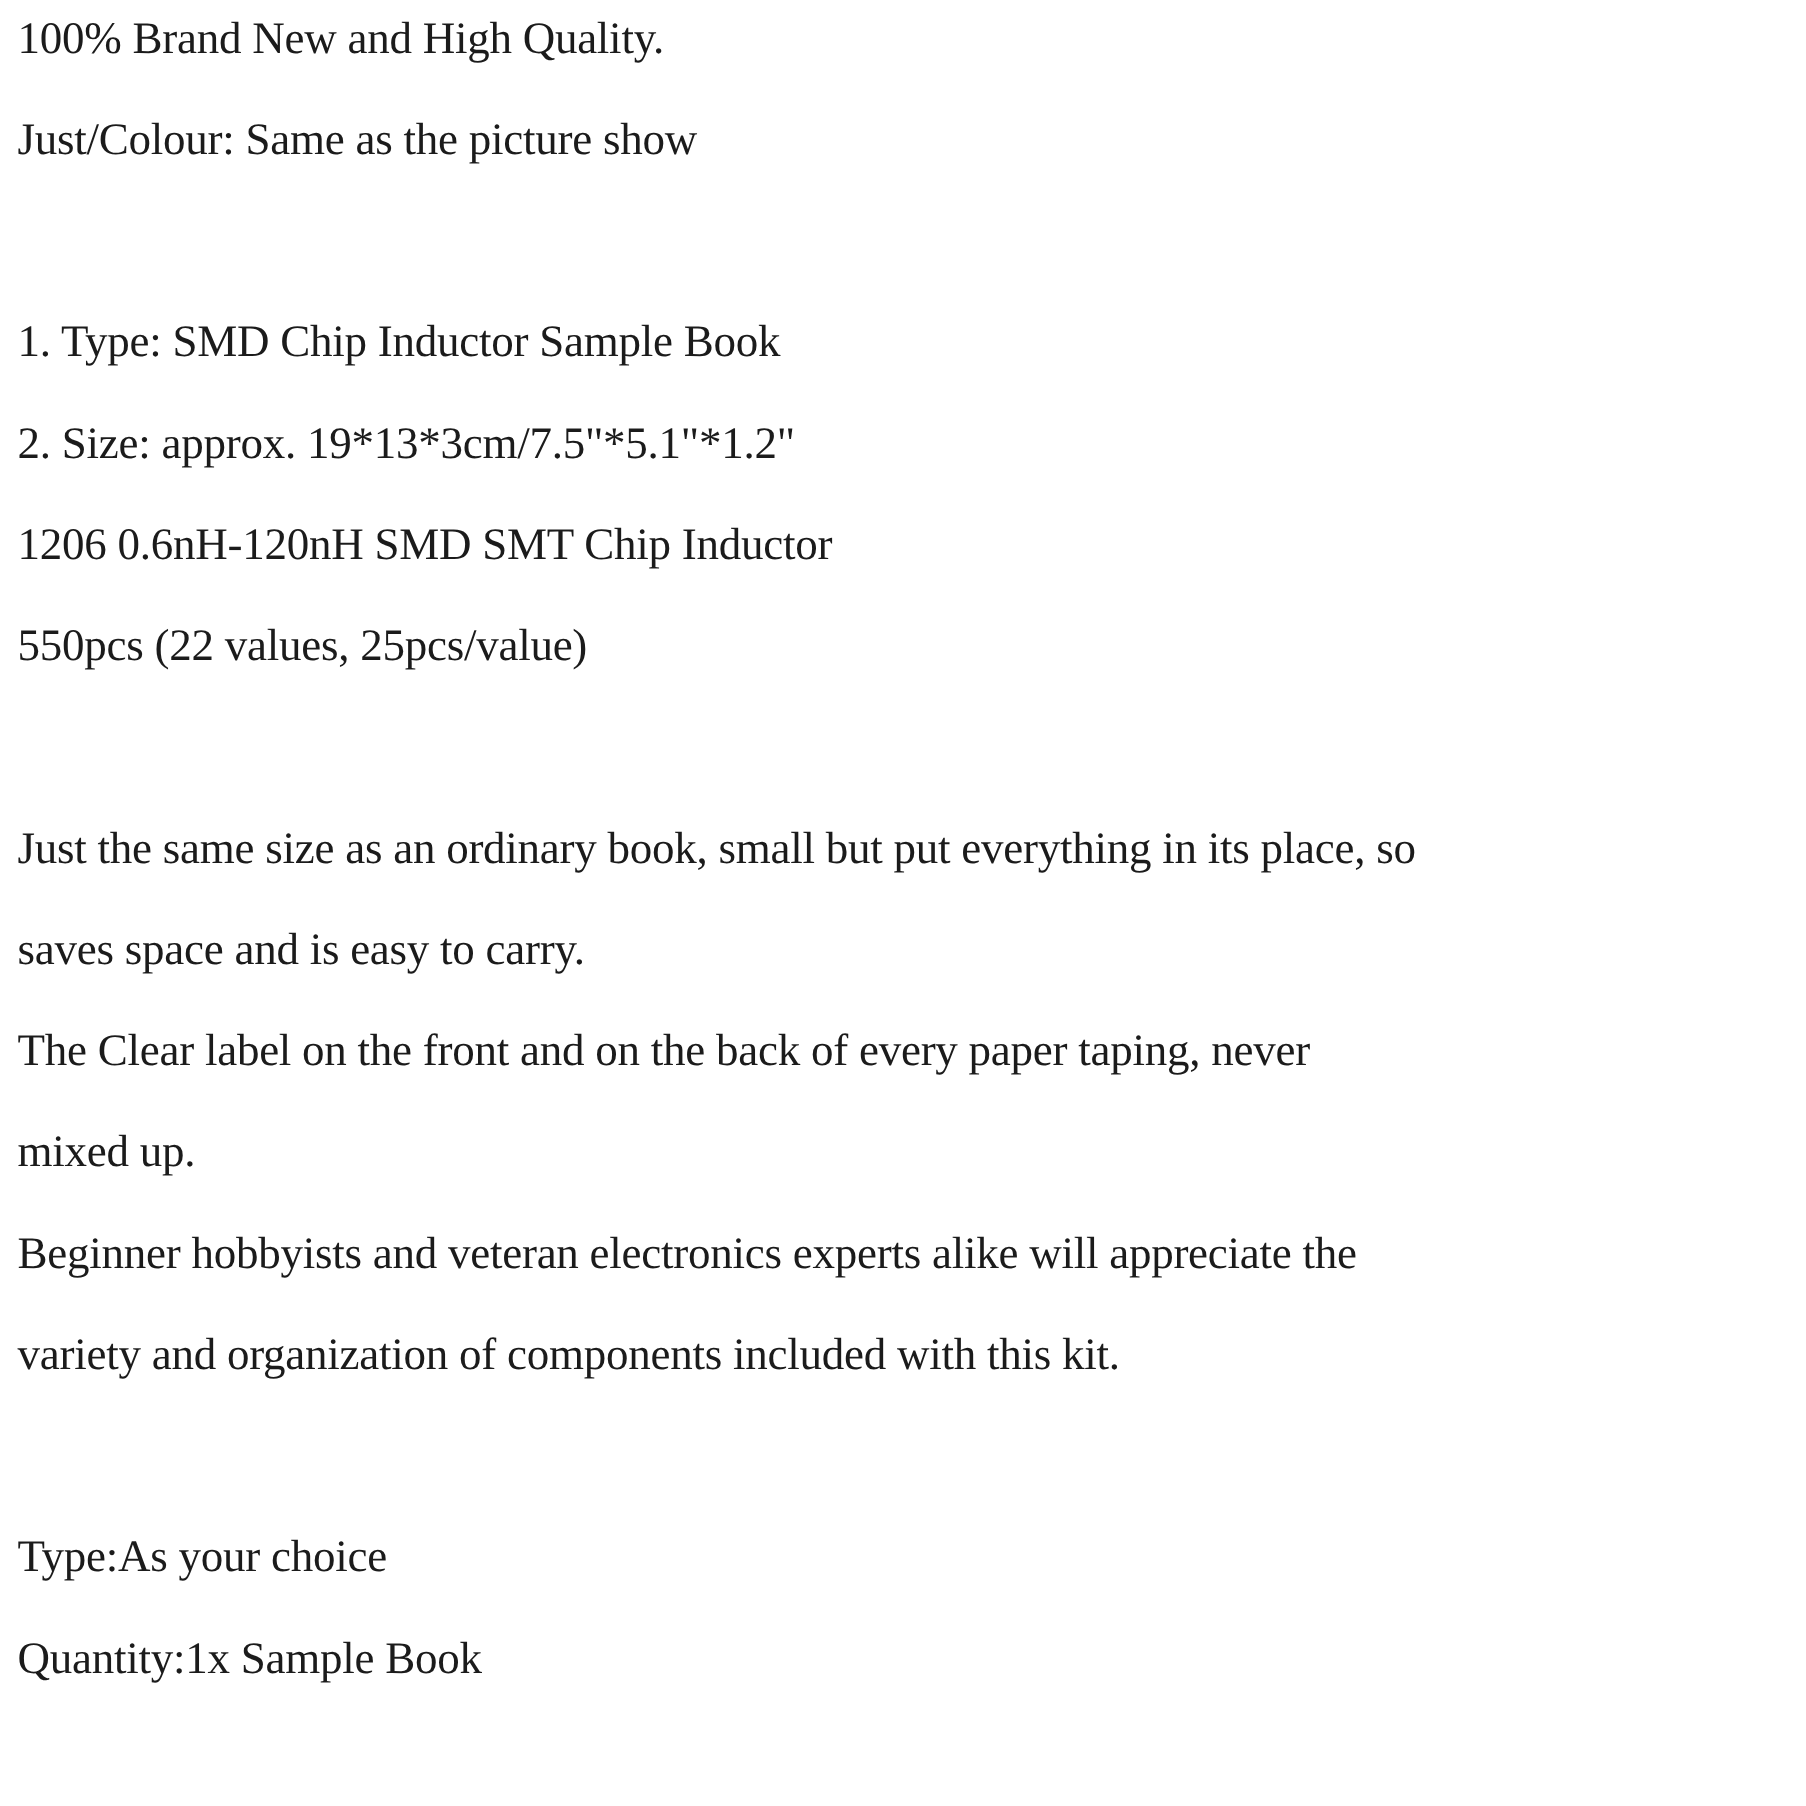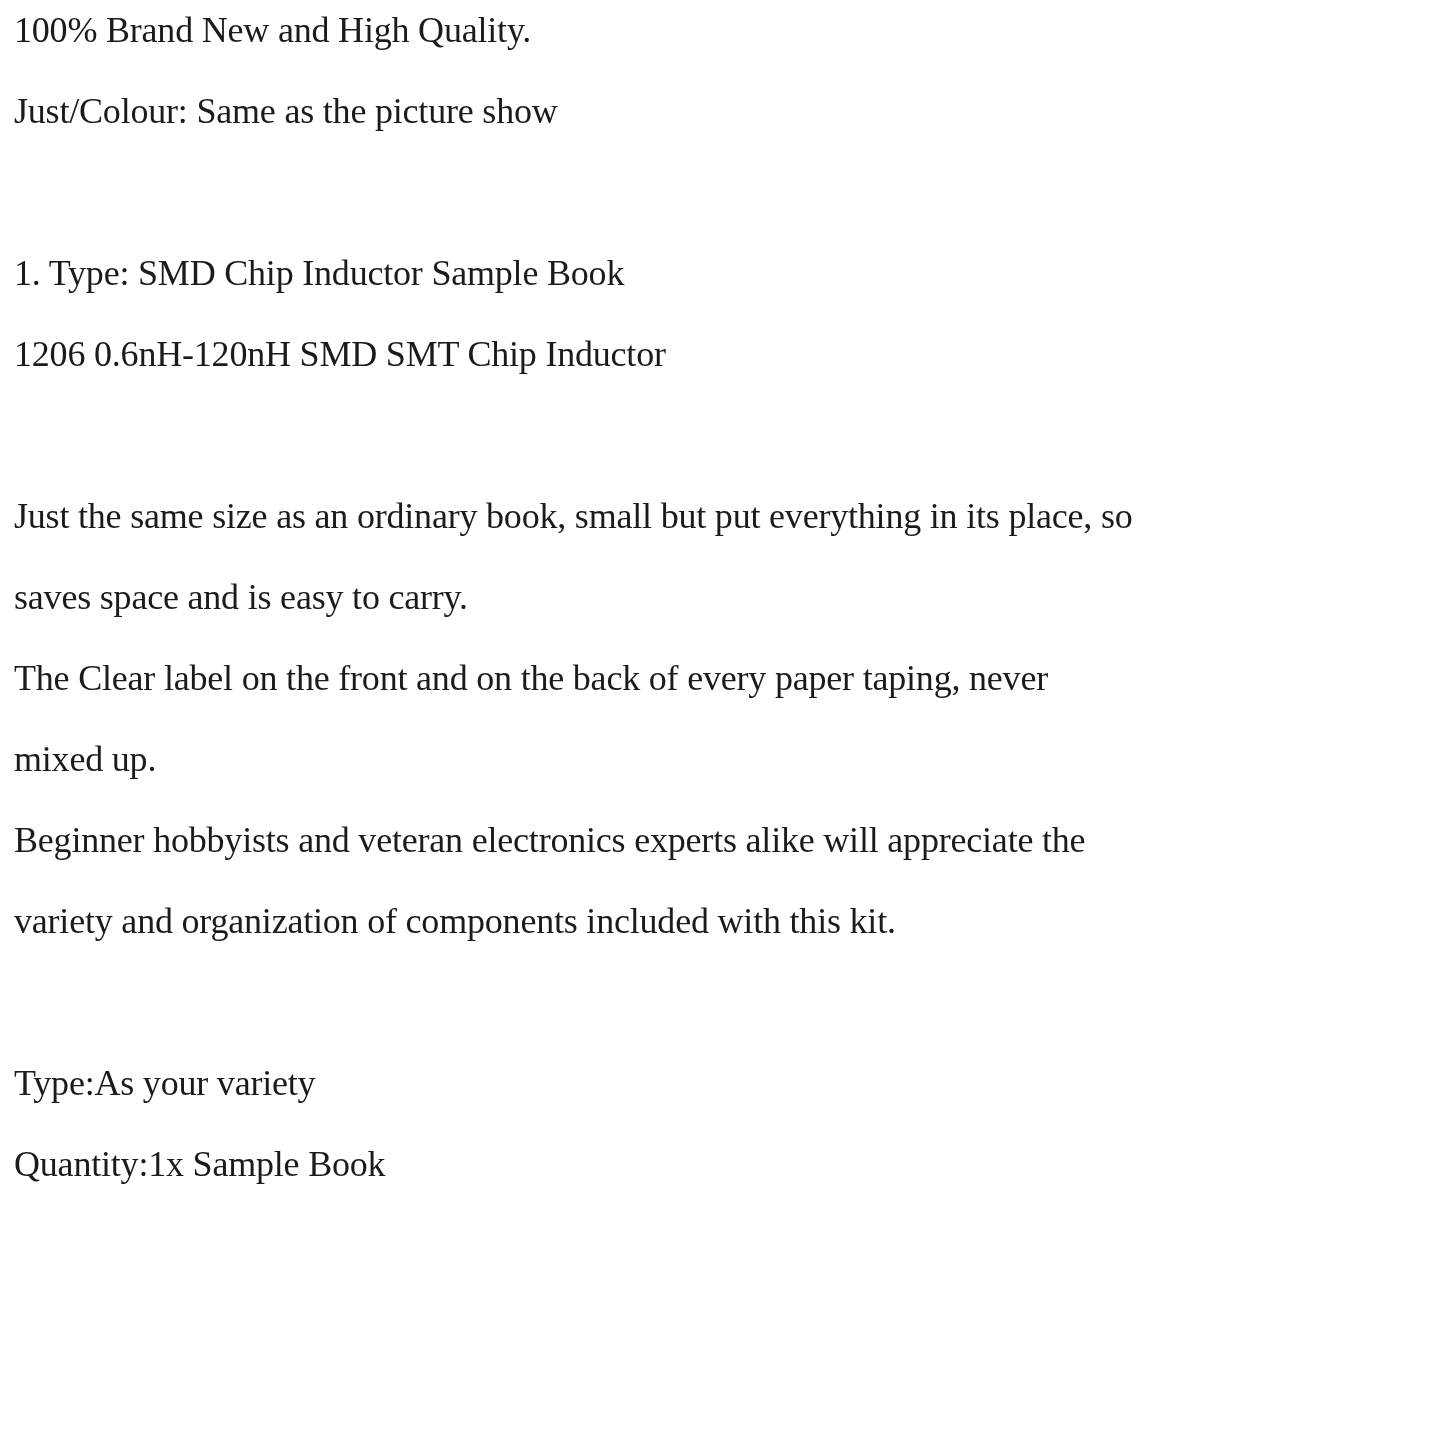--- a/index.html
+++ b/index.html
@@ -32,25 +32,27 @@
 </style>
 </head>
 <body>
 
 <div class="page">
   <div class="text-block">
     <div class="line">100% Brand New and High Quality.</div>
     <div class="line">Just/Colour: Same as the picture show</div>
     <div class="line"></div>
     <div class="line">1. Type: SMD Chip Inductor Sample Book</div>
+    <div class="line">2. Size: approx. 19*13*3cm/7.5"*5.1"*1.2"</div>
     <div class="line">1206 0.6nH-120nH SMD SMT Chip Inductor</div>
+    <div class="line">550pcs (22 values, 25pcs/value)</div>
     <div class="line"></div>
     <div class="line">Just the same size as an ordinary book, small but put everything in its place, so</div>
     <div class="line">saves space and is easy to carry.</div>
     <div class="line">The Clear label on the front and on the back of every paper taping, never</div>
     <div class="line">mixed up.</div>
     <div class="line">Beginner hobbyists and veteran electronics experts alike will appreciate the</div>
     <div class="line">variety and organization of components included with this kit.</div>
     <div class="line"></div>
-    <div class="line">Type:As your variety</div>
+    <div class="line">Type:As your choice</div>
     <div class="line">Quantity:1x Sample Book</div>
   </div>
 </div>
 
 </body></html>

